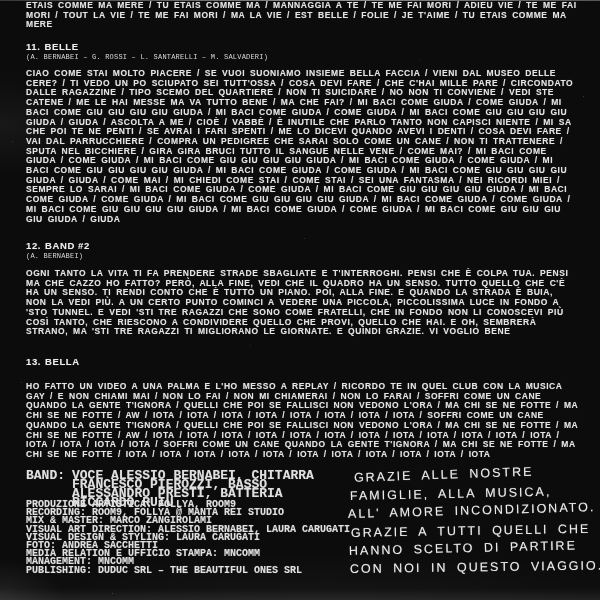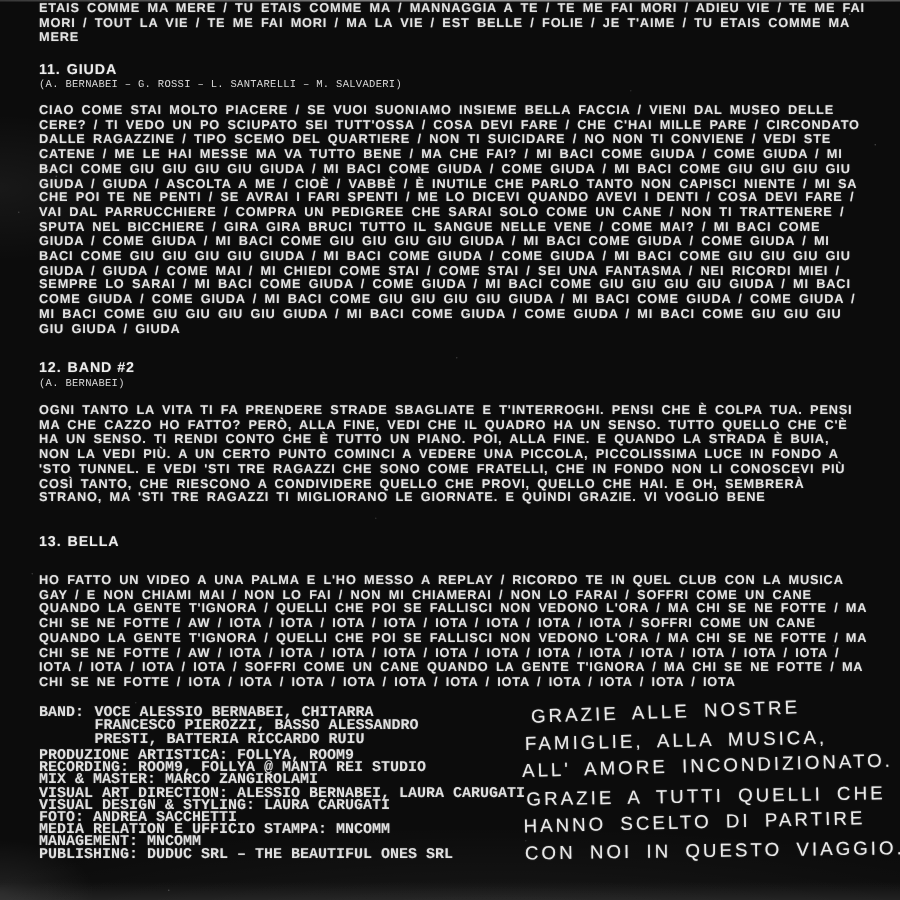--- a/index.html
+++ b/index.html
@@ -45,21 +45,21 @@
     text-shadow:0 0 1px rgba(235,235,235,0.35);
   }
   .track-head .num { margin-right:4px; }
   .track-credits {
     position:absolute; left:26px; color:#d8d8d8;
     font-family:Liberation Mono, monospace; font-size:7px; letter-spacing:0.2px;
   }
   .band-block {
     position:absolute; left:26px; top:471px; display:flex;
     font-family:"Liberation Mono", monospace; font-weight:bold;
-    font-size:10px; line-height:9px; color:#e0e0e0;
+    font-size:13px; line-height:9px; color:#e0e0e0;
     text-shadow:0 0 1px rgba(235,235,235,0.3);
   }
   .band-block .label { margin-right:7px; white-space:nowrap; }
   .band-block .text { width:242px; }
   .credits {
     position:absolute; left:26px; top:501px;
     font-family:"Liberation Mono", monospace; font-weight:bold;
     font-size:10px; line-height:8.2px; color:#e0e0e0;
     text-shadow:0 0 1px rgba(235,235,235,0.3);
   }
@@ -80,21 +80,21 @@
 </head>
 <body>
 
 <div class="page">
   <div class="edge-top"></div>
   <div class="specks"></div>
 
   <div class="lyrics" style="top:1px;">ETAIS COMME MA MERE / TU ETAIS COMME MA / MANNAGGIA A TE / TE ME FAI MORI / ADIEU VIE / TE ME FAI MORI / TOUT LA VIE / TE ME FAI MORI / MA LA VIE / EST BELLE / FOLIE / JE T'AIME / TU ETAIS COMME MA MERE</div>
 
   <div class="track-head" style="top:41px;">
-    <span class="num">11.</span><span>GIUDA</span>
+    <span class="num">11.</span><span>BELLE</span>
   </div>
   <div class="track-credits" style="top:53px;">(A. BERNABEI – G. ROSSI – L. SANTARELLI – M. SALVADERI)</div>
   <div class="lyrics" style="top:69px;">CIAO COME STAI MOLTO PIACERE / SE VUOI SUONIAMO INSIEME BELLA FACCIA / VIENI DAL MUSEO DELLE CERE? / TI VEDO UN PO SCIUPATO SEI TUTT'OSSA / COSA DEVI FARE / CHE C'HAI MILLE PARE / CIRCONDATO DALLE RAGAZZINE / TIPO SCEMO DEL QUARTIERE / NON TI SUICIDARE / NO NON TI CONVIENE / VEDI STE CATENE / ME LE HAI MESSE MA VA TUTTO BENE / MA CHE FAI? / MI BACI COME GIUDA / COME GIUDA / MI BACI COME GIU GIU GIU GIU GIUDA / MI BACI COME GIUDA / COME GIUDA / MI BACI COME GIU GIU GIU GIU GIUDA / GIUDA / ASCOLTA A ME / CIOÈ / VABBÈ / È INUTILE CHE PARLO TANTO NON CAPISCI NIENTE / MI SA CHE POI TE NE PENTI / SE AVRAI I FARI SPENTI / ME LO DICEVI QUANDO AVEVI I DENTI / COSA DEVI FARE / VAI DAL PARRUCCHIERE / COMPRA UN PEDIGREE CHE SARAI SOLO COME UN CANE / NON TI TRATTENERE / SPUTA NEL BICCHIERE / GIRA GIRA BRUCI TUTTO IL SANGUE NELLE VENE / COME MAI? / MI BACI COME GIUDA / COME GIUDA / MI BACI COME GIU GIU GIU GIU GIUDA / MI BACI COME GIUDA / COME GIUDA / MI BACI COME GIU GIU GIU GIU GIUDA / MI BACI COME GIUDA / COME GIUDA / MI BACI COME GIU GIU GIU GIU GIUDA / GIUDA / COME MAI / MI CHIEDI COME STAI / COME STAI / SEI UNA FANTASMA / NEI RICORDI MIEI / SEMPRE LO SARAI / MI BACI COME GIUDA / COME GIUDA / MI BACI COME GIU GIU GIU GIU GIUDA / MI BACI COME GIUDA / COME GIUDA / MI BACI COME GIU GIU GIU GIU GIUDA / MI BACI COME GIUDA / COME GIUDA / MI BACI COME GIU GIU GIU GIU GIUDA / MI BACI COME GIUDA / COME GIUDA / MI BACI COME GIU GIU GIU GIU GIUDA / GIUDA</div>
 
   <div class="track-head" style="top:240px;">
     <span class="num">12.</span><span>BAND #2</span>
   </div>
   <div class="track-credits" style="top:252px;">(A. BERNABEI)</div>
   <div class="lyrics" style="top:269px;">OGNI TANTO LA VITA TI FA PRENDERE STRADE SBAGLIATE E T'INTERROGHI. PENSI CHE È COLPA TUA. PENSI MA CHE CAZZO HO FATTO? PERÒ, ALLA FINE, VEDI CHE IL QUADRO HA UN SENSO. TUTTO QUELLO CHE C'È HA UN SENSO. TI RENDI CONTO CHE È TUTTO UN PIANO. POI, ALLA FINE. E QUANDO LA STRADA È BUIA, NON LA VEDI PIÙ. A UN CERTO PUNTO COMINCI A VEDERE UNA PICCOLA, PICCOLISSIMA LUCE IN FONDO A 'STO TUNNEL. E VEDI 'STI TRE RAGAZZI CHE SONO COME FRATELLI, CHE IN FONDO NON LI CONOSCEVI PIÙ COSÌ TANTO, CHE RIESCONO A CONDIVIDERE QUELLO CHE PROVI, QUELLO CHE HAI. E OH, SEMBRERÀ STRANO, MA 'STI TRE RAGAZZI TI MIGLIORANO LE GIORNATE. E QUINDI GRAZIE. VI VOGLIO BENE</div>
 

